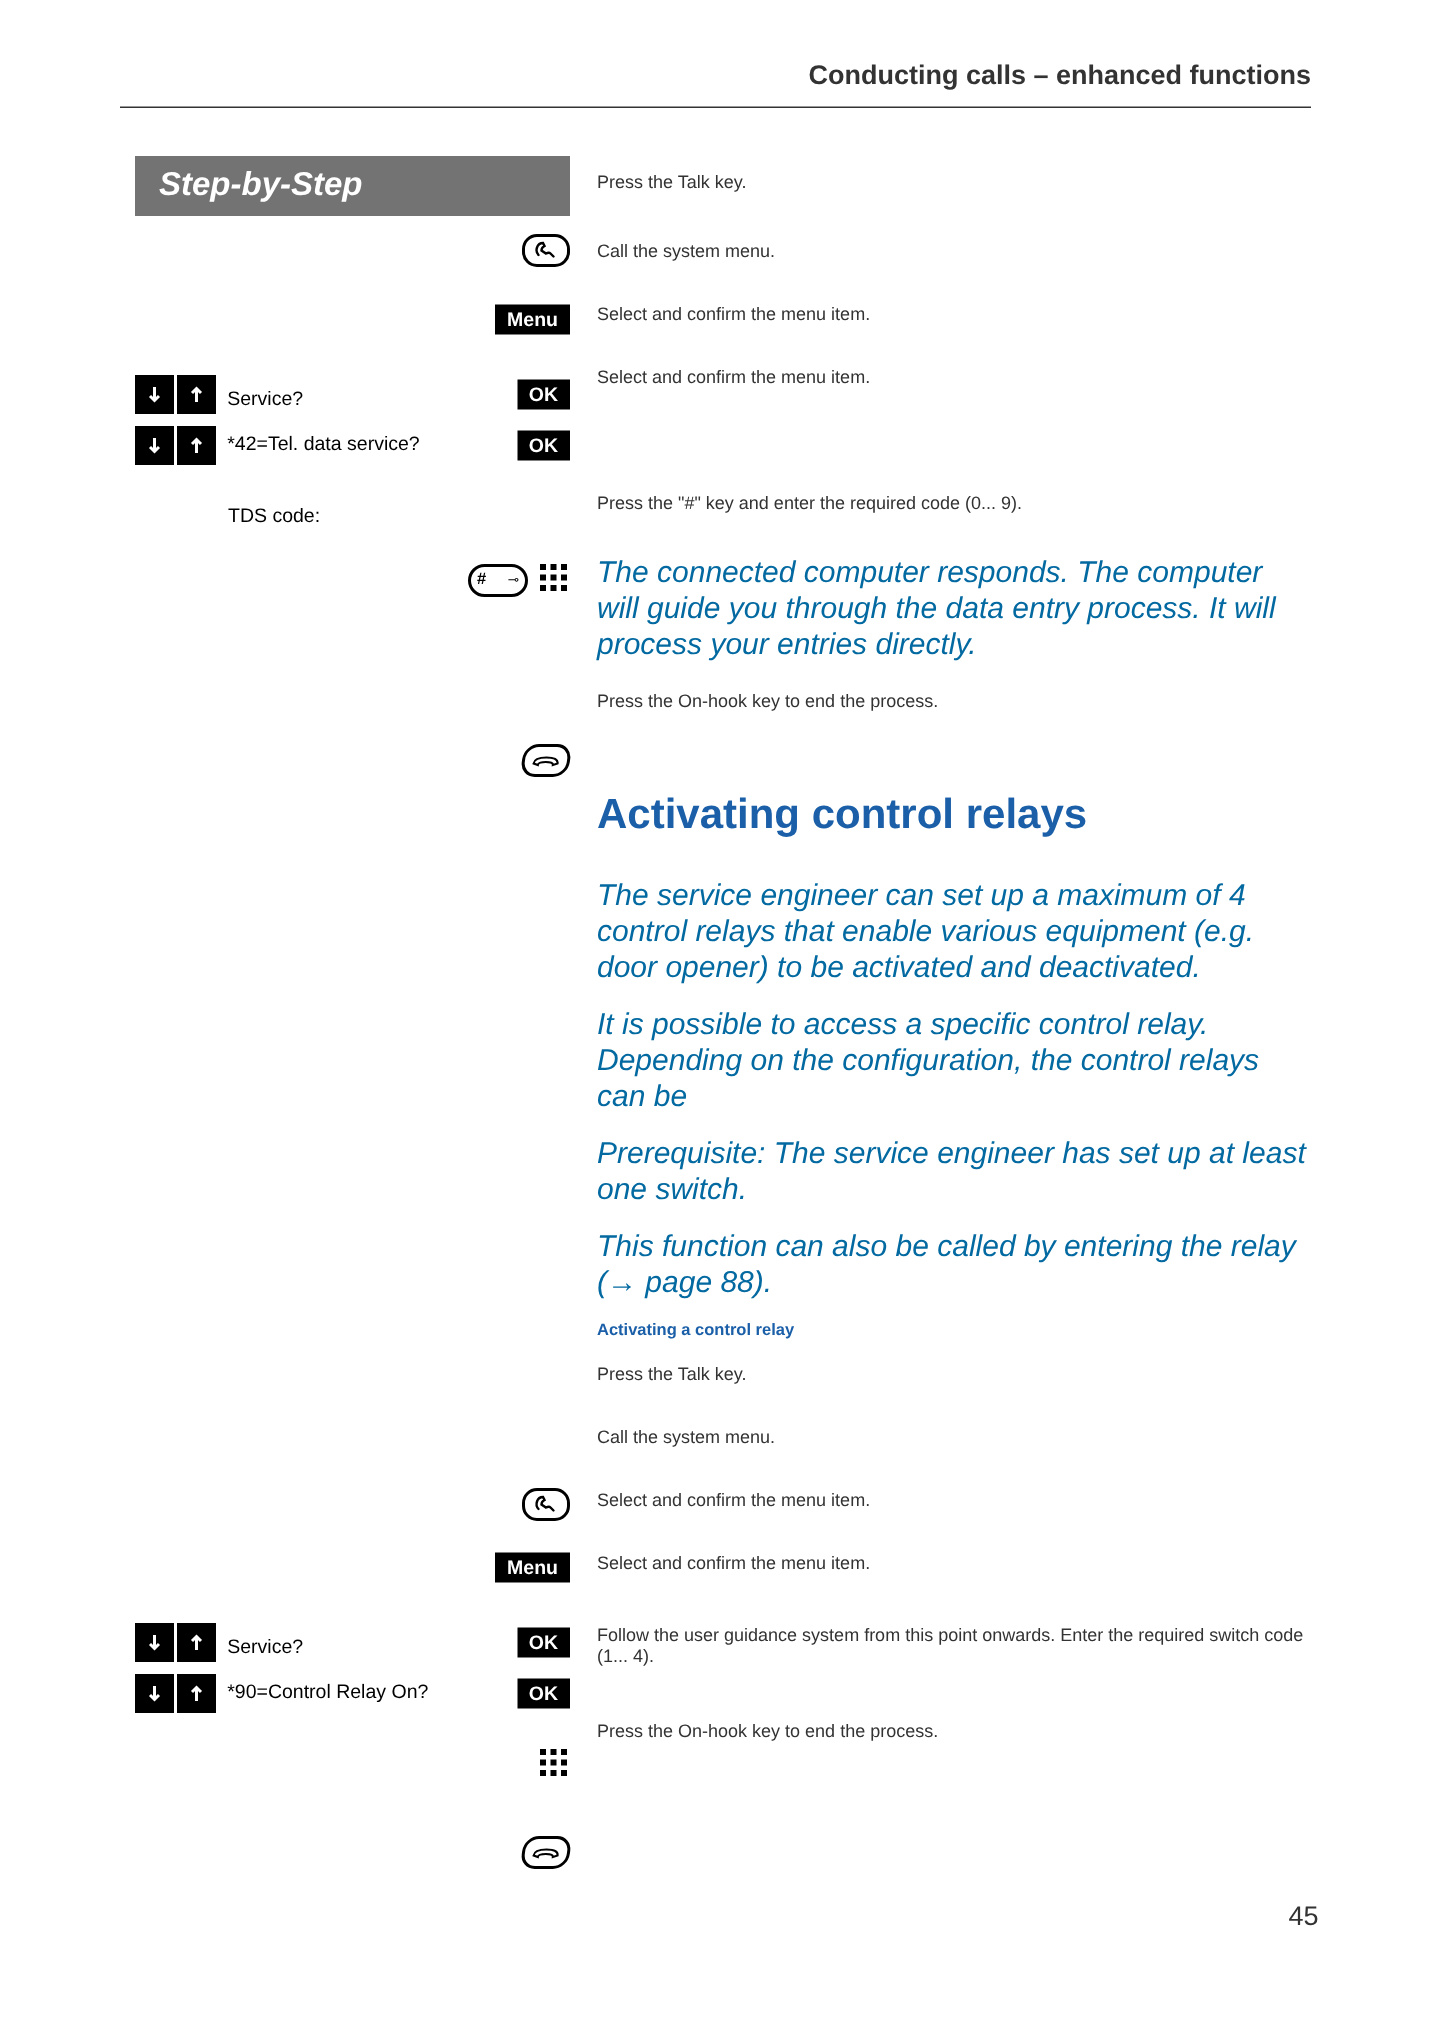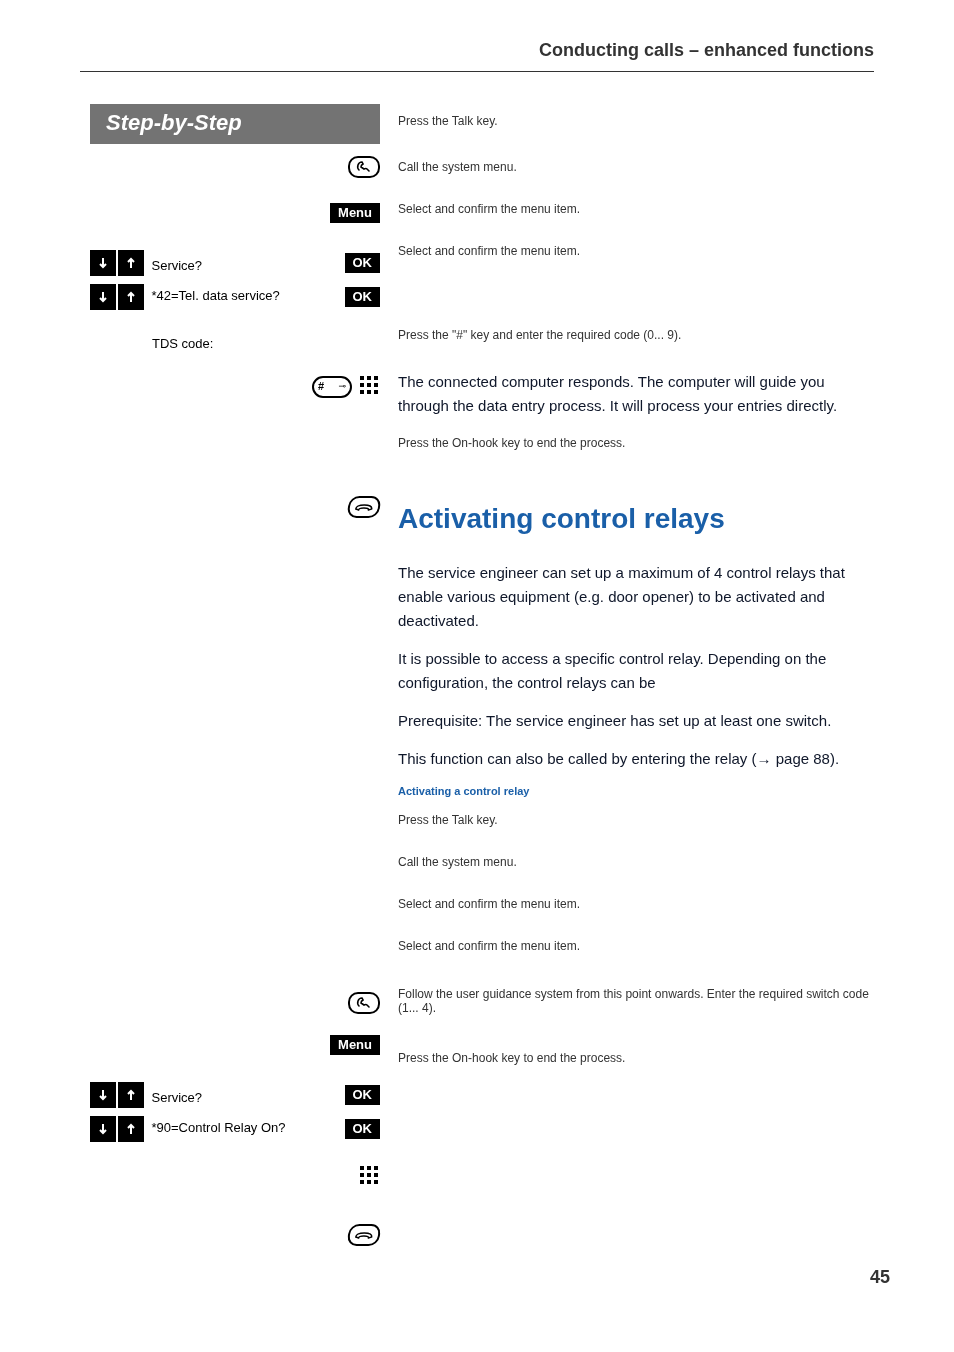--- a/index.html
+++ b/index.html
@@ -123,35 +123,36 @@
       font-weight: bold;
       margin: 25px 0 26px 0;
     }
     .h4 {
       color: #1a5fa8;
       font-size: 11px;
       font-weight: bold;
       margin: 14px 0 16px 0;
     }
     .body-text {
-      font-size: 15px;
-      color: #0f172a;
+      font-size: 20px;
+      color: #0369a1;
       line-height: 24px;
       margin-bottom: 14px;
+      font-style: italic;
     }
     .bullets {
       list-style: disc;
       margin-left: 28px;
     }
     .page-num {
       position: absolute;
       bottom: 64px;
-      right: 64px;
+      right: 75px;
       font-size: 18px;
-      font-weight: bold;
+      font-weight: normal;
       color: #333;
     }
     .arrow-ref {
       font-family: Arial;
     }
     .spacer-4 { height: 4px; }
     .spacer-10 { height: 10px; }
   </style>
 </head>
 <body>

